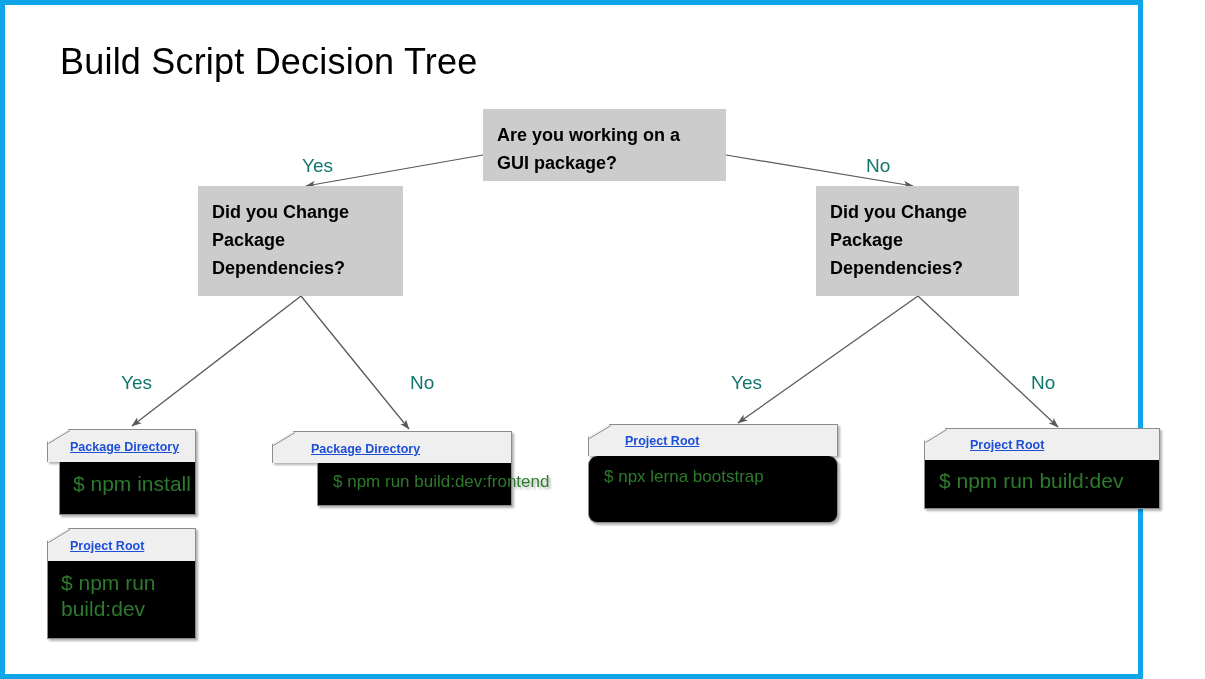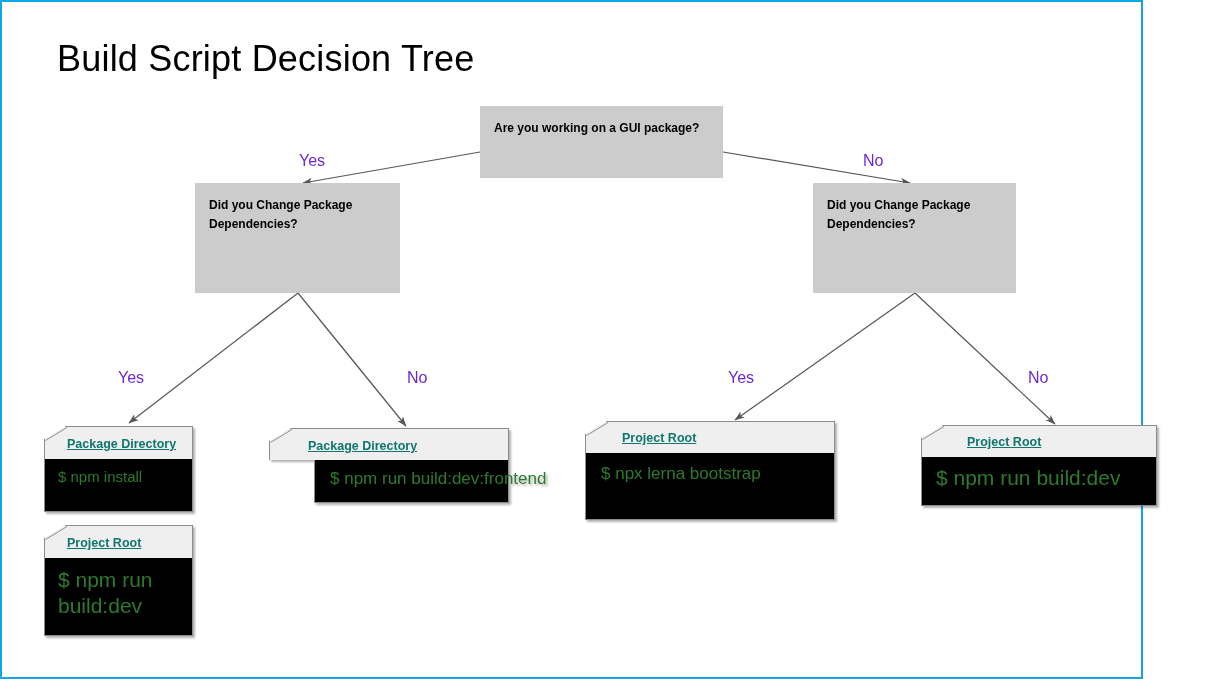--- a/index.html
+++ b/index.html
@@ -6,49 +6,49 @@
   html, body {
     width: 1205px; height: 679px;
     background: #ffffff;
     font-family: "Liberation Sans", sans-serif;
     overflow: hidden;
   }
   #canvas {
     position: relative;
     width: 1143px; height: 679px;
     background: #ffffff;
-    border: 2px solid #0ea5e9;
+    border: 5px solid #0ea5e9;
     padding-left: 16px;
   }
   #page-title {
     position: absolute;
     left: 55px; top: 36px;
     font-size: 36px;
     font-weight: 400;
     color: #000000;
     letter-spacing: 0.2px;
     white-space: nowrap;
   }
   svg#edges {
     position: absolute; left: 0; top: 0;
     width: 1205px; height: 679px;
     pointer-events: none;
   }
   .edge-label {
     position: absolute;
-    font-size: 16px;
-    color: #6d28d9;
+    font-size: 19px;
+    color: #0f766e;
     white-space: nowrap;
   }
   
   .decision {
     position: absolute;
     background: #cccccc;
     color: #000000;
-    font-size: 12px;
+    font-size: 18px;
     font-weight: bold;
     line-height: 1.55;
     padding: 13px 14px 13px 14px;
   }
   
   .note {
     position: absolute;
     filter: drop-shadow(2px 2px 1px rgba(0,0,0,0.30));
   }
   .note-head {
@@ -60,21 +60,21 @@
   }
   .note-fold {
     position: absolute;
     left: 0; top: 0;
     width: 23px; height: 14px;
     pointer-events: none;
   }
   .note-title {
     font-size: 12.5px;
     font-weight: bold;
-    color: #0f766e;
+    color: #1d4ed8;
     text-decoration: underline;
     white-space: nowrap;
   }
   .note-body {
     background: #000000;
     border: 1px solid #8c8c8c;
     border-top: none;
     color: #2d7a2d;
   }
   .cmd {
@@ -130,21 +130,21 @@
     <span>Did you Change Package Dependencies?</span>
   </div>
 
   <div class="note" style="left:42px; top:424px; width:149px;">
     <div class="note-head" style="height:33px; padding:7px 8px 0 22px;">
       <svg class="note-fold" viewBox="0 0 23 14">
         <path d="M0.5,13.5 L22,0.5" stroke="#8c8c8c" stroke-width="1" fill="none"></path>
       </svg>
       <span class="note-title">Package Directory</span>
     </div>
-    <div class="note-body" style="height:53px; padding:9px 8px 0 13px; font-size:15px; line-height:1.25;">
+    <div class="note-body" style="height:53px; padding:9px 8px 0 13px; font-size:21px; line-height:1.25;margin-left:12px;">
       <div class="cmd">$ npm install</div>
     </div>
   </div>
 
   <div class="note" style="left:42px; top:523px; width:149px;">
     <div class="note-head" style="height:33px; padding:7px 8px 0 22px;">
       <svg class="note-fold" viewBox="0 0 23 14">
         <path d="M0.5,13.5 L22,0.5" stroke="#8c8c8c" stroke-width="1" fill="none"></path>
       </svg>
       <span class="note-title">Project Root</span>
@@ -166,21 +166,21 @@
     </div>
   </div>
 
   <div class="note" style="left:583px; top:419px; width:250px;">
     <div class="note-head" style="height:32px; padding:6px 8px 0 36px;">
       <svg class="note-fold" viewBox="0 0 23 14">
         <path d="M0.5,13.5 L22,0.5" stroke="#8c8c8c" stroke-width="1" fill="none"></path>
       </svg>
       <span class="note-title">Project Root</span>
     </div>
-    <div class="note-body" style="height:67px; padding:10px 8px 0 15px; font-size:17px; line-height:1.35;">
+    <div class="note-body" style="height:67px; padding:10px 8px 0 15px; font-size:17px; line-height:1.35;border-radius:9px;">
       <div class="cmd">$ npx lerna bootstrap</div>
     </div>
   </div>
 
   <div class="note" style="left:919px; top:423px; width:236px;">
     <div class="note-head" style="height:32px; padding:6px 8px 0 45px;">
       <svg class="note-fold" viewBox="0 0 23 14">
         <path d="M0.5,13.5 L22,0.5" stroke="#8c8c8c" stroke-width="1" fill="none"></path>
       </svg>
       <span class="note-title">Project Root</span>

